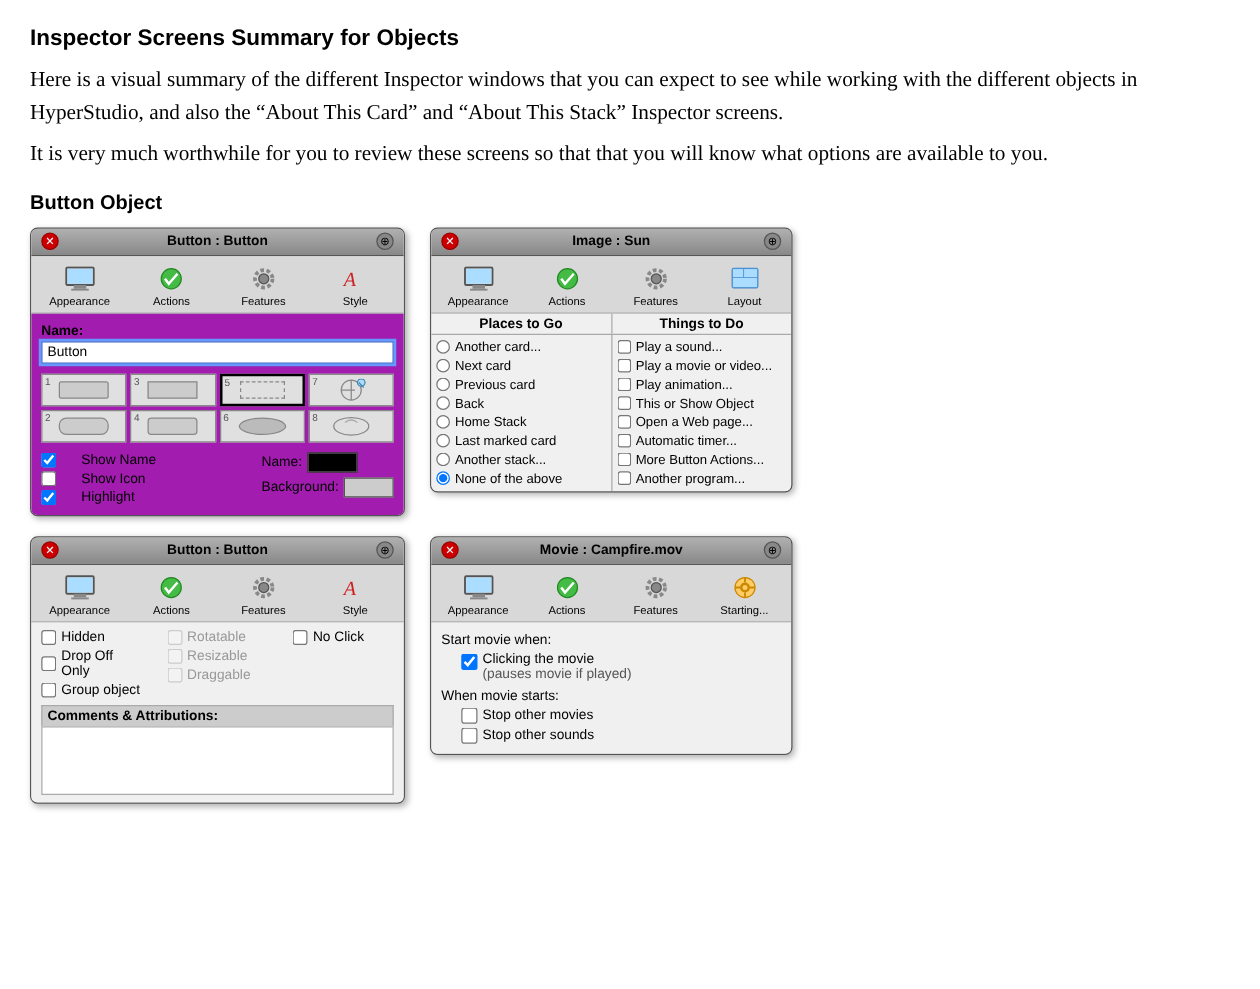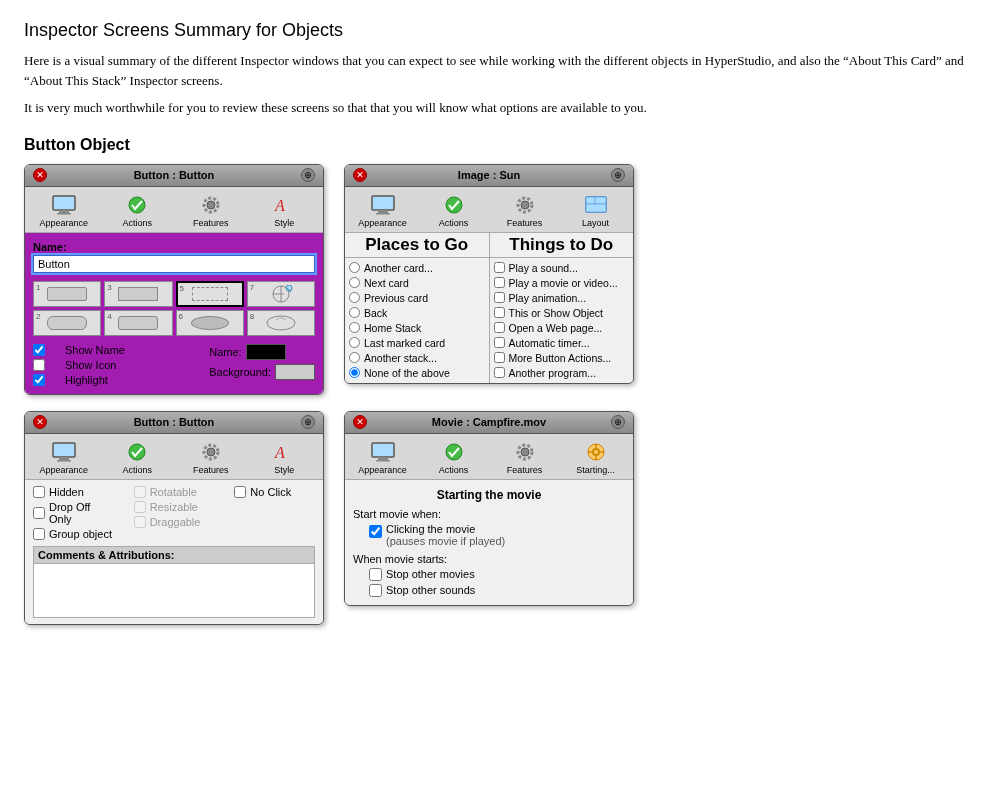--- a/index.html
+++ b/index.html
@@ -7,26 +7,26 @@
       font-family: Georgia, 'Times New Roman', serif;
       font-size: 14px;
       background: #fff;
       color: #000;
       padding: 20px 24px;
       width: 1008px;
       min-height: 791px;
     }
     h1 {
       font-size: 18px;
-      font-weight: normal;
+      font-weight: bold;
       font-family: Arial, sans-serif;
       margin-bottom: 10px;
     }
     .intro-text {
-      font-size: 13px;
+      font-size: 17px;
       line-height: 1.5;
       margin-bottom: 8px;
     }
     h2 {
       font-size: 16px;
       font-weight: bold;
       font-family: Arial, sans-serif;
       margin-top: 18px;
       margin-bottom: 10px;
     }
@@ -180,21 +180,21 @@
 
     
     .two-col-header {
       display: flex;
       border-bottom: 1px solid #aaa;
     }
     .col-header {
       flex: 1;
       text-align: center;
       font-weight: bold;
-      font-size: 17px;
+      font-size: 11px;
       padding: 2px;
       border-right: 1px solid #aaa;
     }
     .col-header:last-child { border-right: none; }
     .two-col-body {
       display: flex;
     }
     .places-col, .things-col {
       flex: 1;
       padding: 4px 4px;
@@ -695,21 +695,20 @@
               <line x1="13" y1="2" x2="13" y2="6" stroke="#cc8800" stroke-width="1.5"></line>
               <line x1="13" y1="14" x2="13" y2="18" stroke="#cc8800" stroke-width="1.5"></line>
               <line x1="5" y1="10" x2="9" y2="10" stroke="#cc8800" stroke-width="1.5"></line>
               <line x1="17" y1="10" x2="21" y2="10" stroke="#cc8800" stroke-width="1.5"></line>
             </svg>
         </div>
         <div class="label">Starting...</div>
       </div>
     </div>
     <div class="movie-body">
-      <div class="section-title">Starting the movie</div>
       <div style="font-size:11px;margin-bottom:4px;">
         <span>Start movie when:</span>
         <div style="margin-left:16px;display:flex;flex-direction:column;gap:3px;margin-top:3px;">
           <label style="display:flex;align-items:flex-start;gap:4px;">
             <input type="checkbox" checked="" style="margin-top: 2px;">
             <span>Clicking the movie<br><span style="color:#555;">(pauses movie if played)</span></span>
           </label>
         </div>
       </div>
       <div style="font-size:11px;margin-top:6px;">

